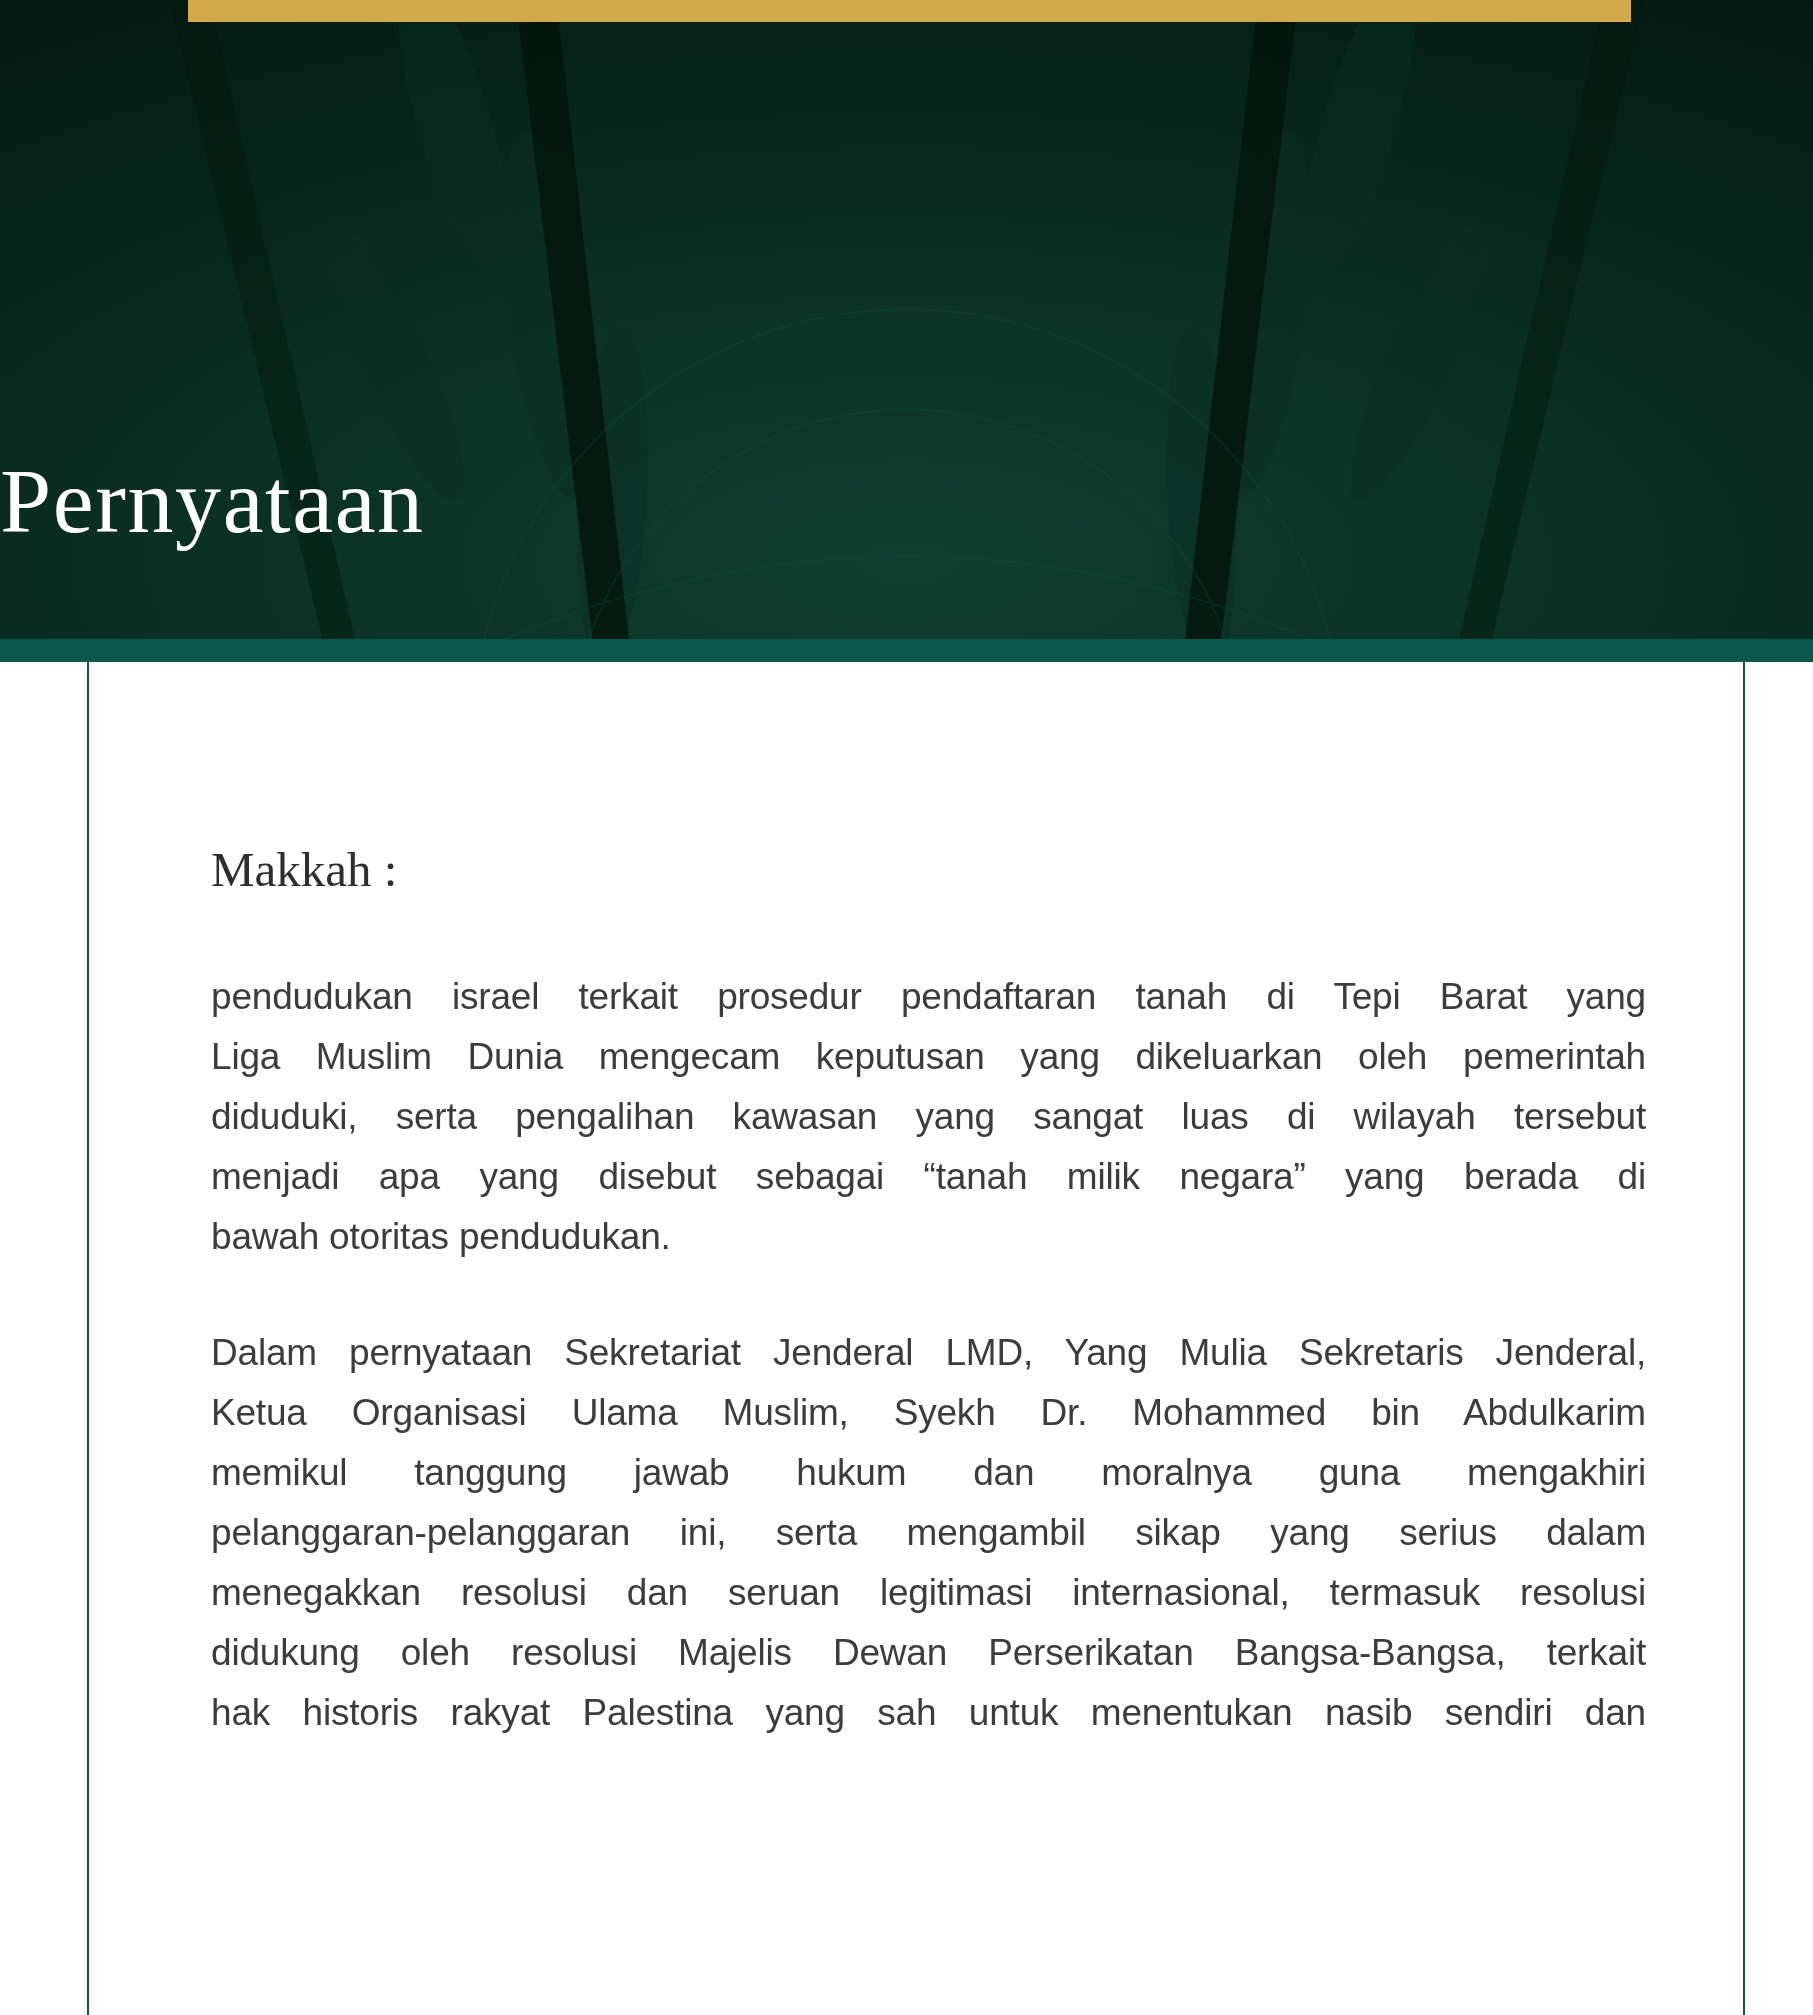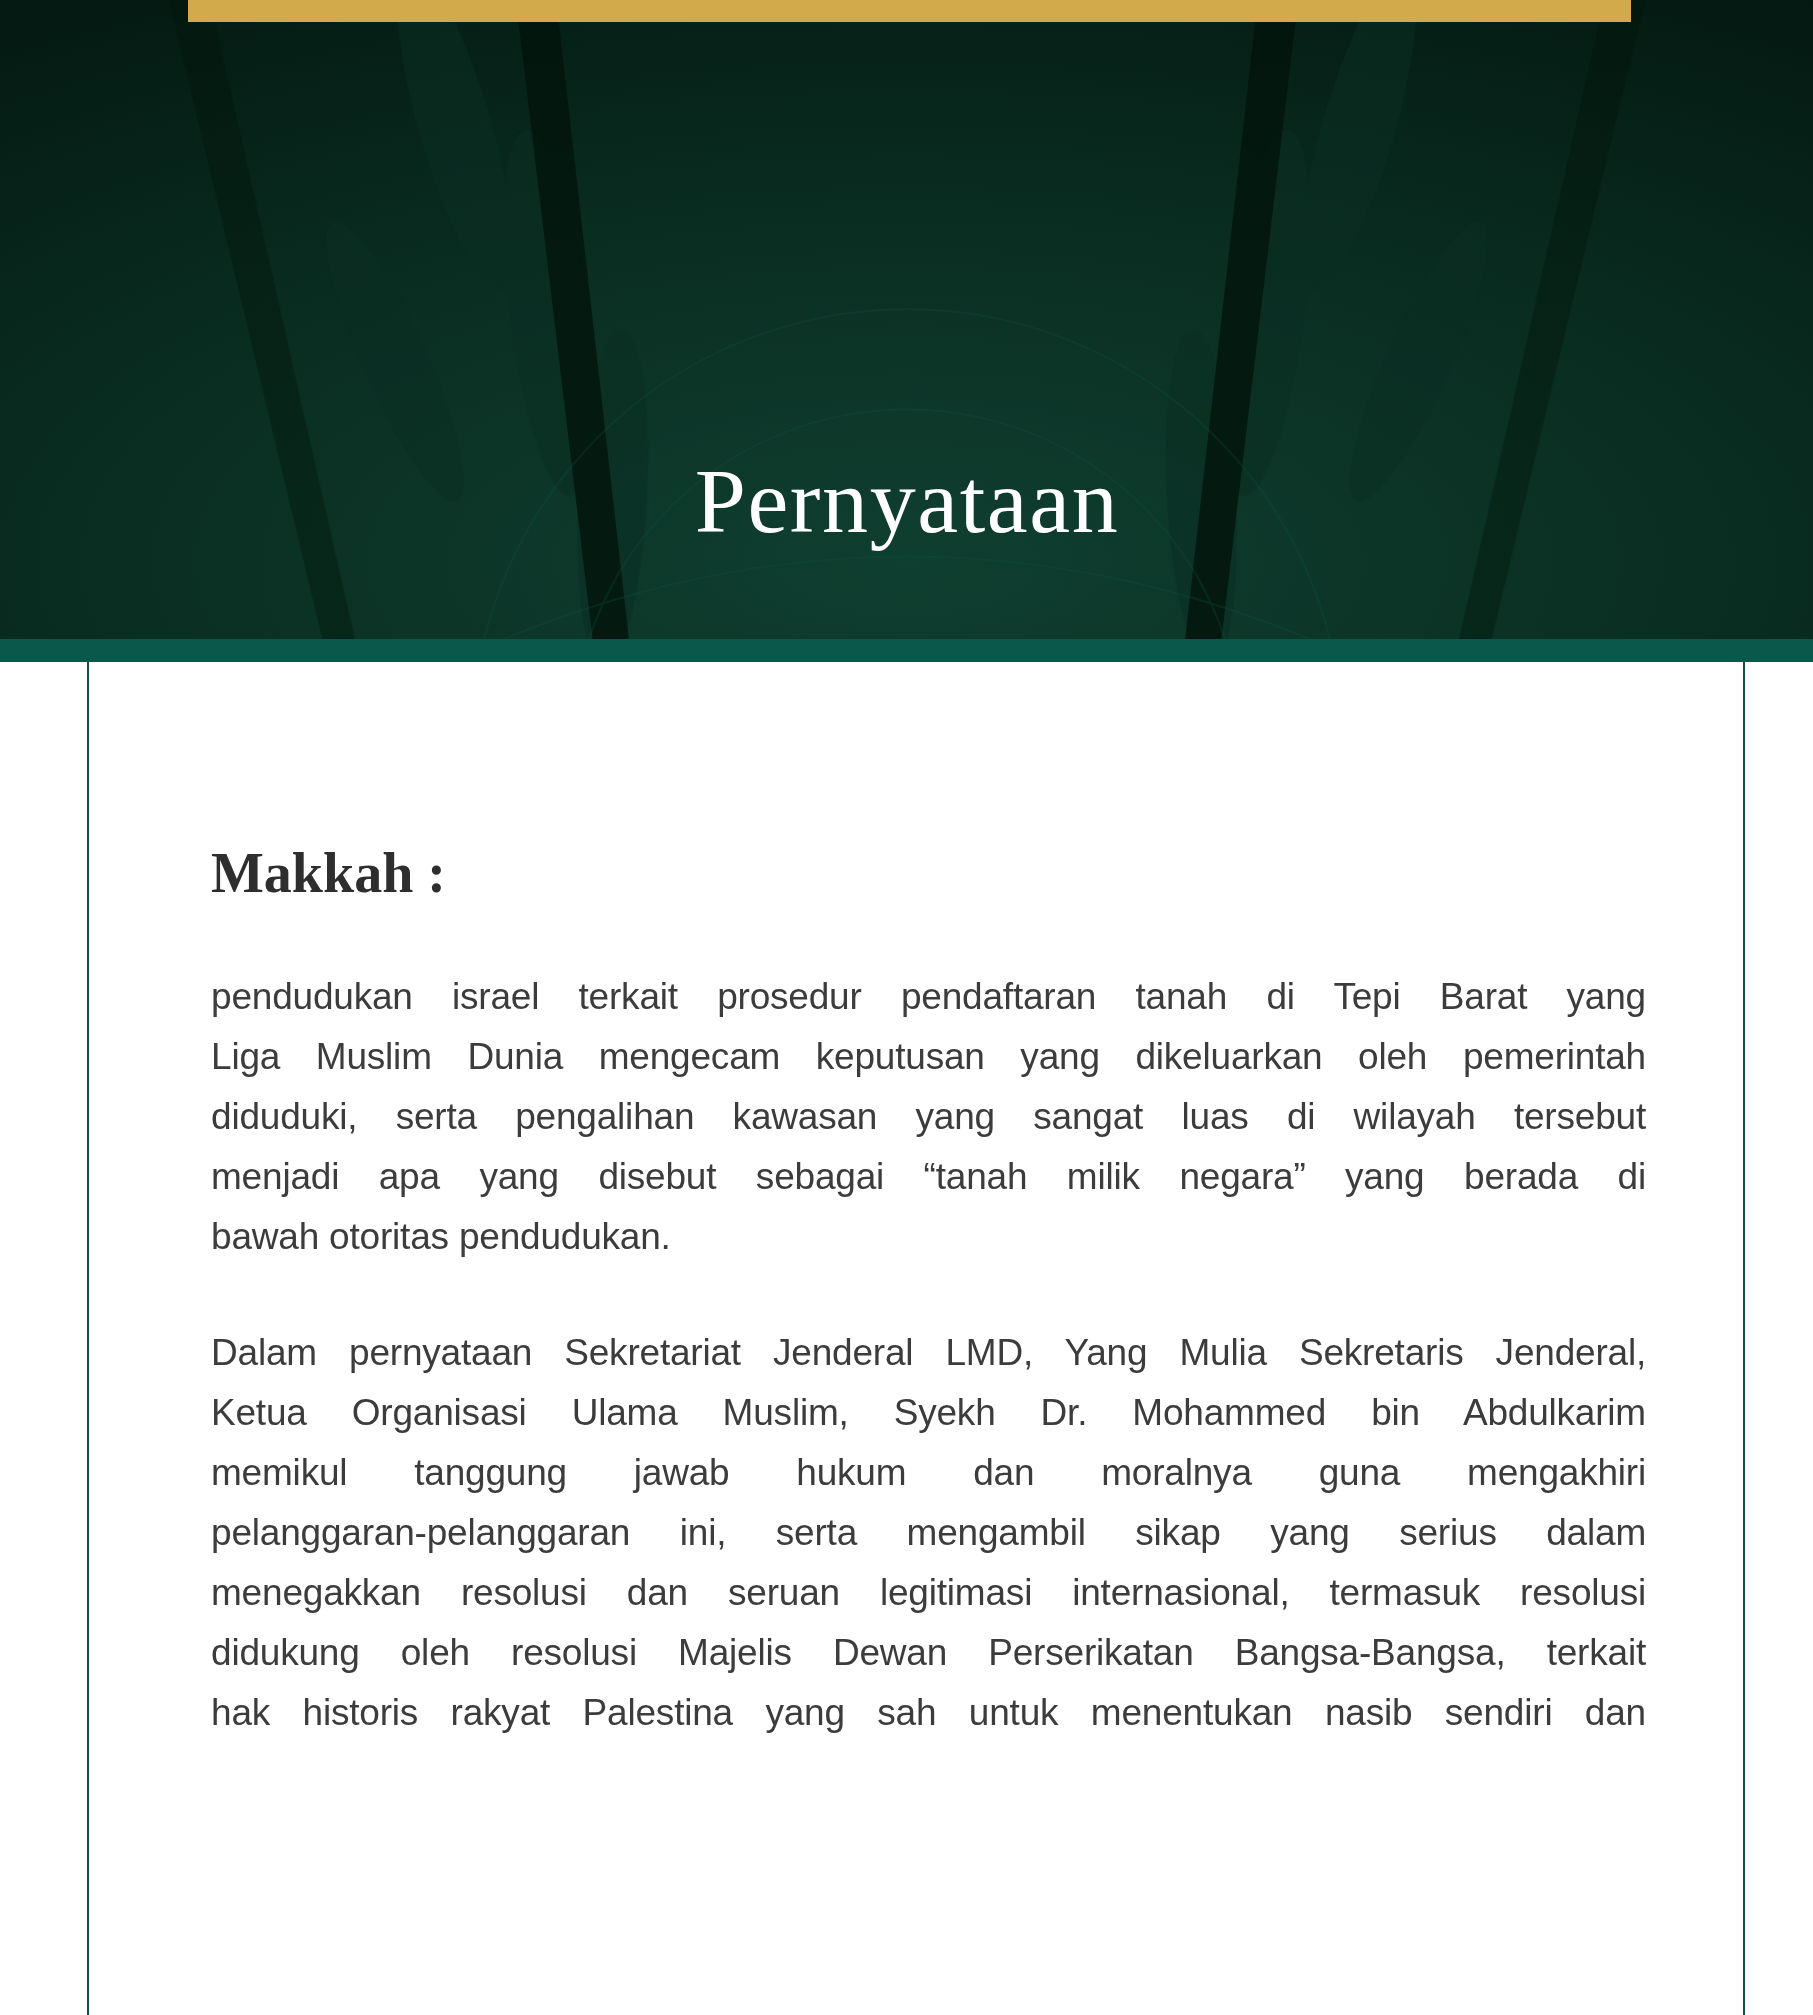--- a/index.html
+++ b/index.html
@@ -10,34 +10,34 @@
   }
   html,body{margin:0;padding:0;background:#ffffff;}
   .page{position:relative;width:1814px;height:2333px;background:#ffffff;overflow:hidden;
         font-family:"Liberation Sans",sans-serif;}
 
   
   .header{position:absolute;left:0;top:0;width:1814px;height:639px;
     background:radial-gradient(115% 135% at 50% 88%, #0f3f30 0%, #0a2e22 38%, #041a12 76%, #02100a 100%);}
   .decor{position:absolute;left:0;top:0;width:100%;height:100%;display:block;}
   .goldbar{position:absolute;left:188px;top:0;width:1443px;height:22px;background:var(--gold);}
-  .title{position:absolute;left:0;top:455px;width:100%;margin:0;text-align:center;
+  .title{position:absolute;left:0;top:455px;width:100%;margin:0;text-align:left;
     font-family:"Liberation Serif","DejaVu Serif",serif;font-weight:400;
     font-size:92px;line-height:1;letter-spacing:1.6px;color:var(--title-text);}
 
   
   .tealband{position:absolute;left:0;top:639px;width:1814px;height:23px;background:var(--teal-band);}
   .rail{position:absolute;top:662px;bottom:0;width:1.6px;background:var(--rail);}
   .rail-left{left:87px;}
   .rail-right{left:1743px;}
 
   
   .heading{position:absolute;left:211px;top:845px;margin:0;
-    font-family:"Liberation Serif","DejaVu Serif",serif;font-weight:700;
-    font-size:56px;line-height:1;color:var(--heading-text);}
+    font-family:"Liberation Serif","DejaVu Serif",serif;font-weight:400;
+    font-size:49px;line-height:1;color:var(--heading-text);}
   .paras{position:absolute;left:211px;top:967px;width:1435px;}
   .para{margin:0 0 56px 0;}
   .line{font-size:37px;line-height:60px;letter-spacing:-0.2px;color:var(--body-text);
     text-align:justify;text-align-last:justify;}
   .line.last{text-align-last:left;}
 </style>
 </head>
 <body>
 
 <div class="page">

